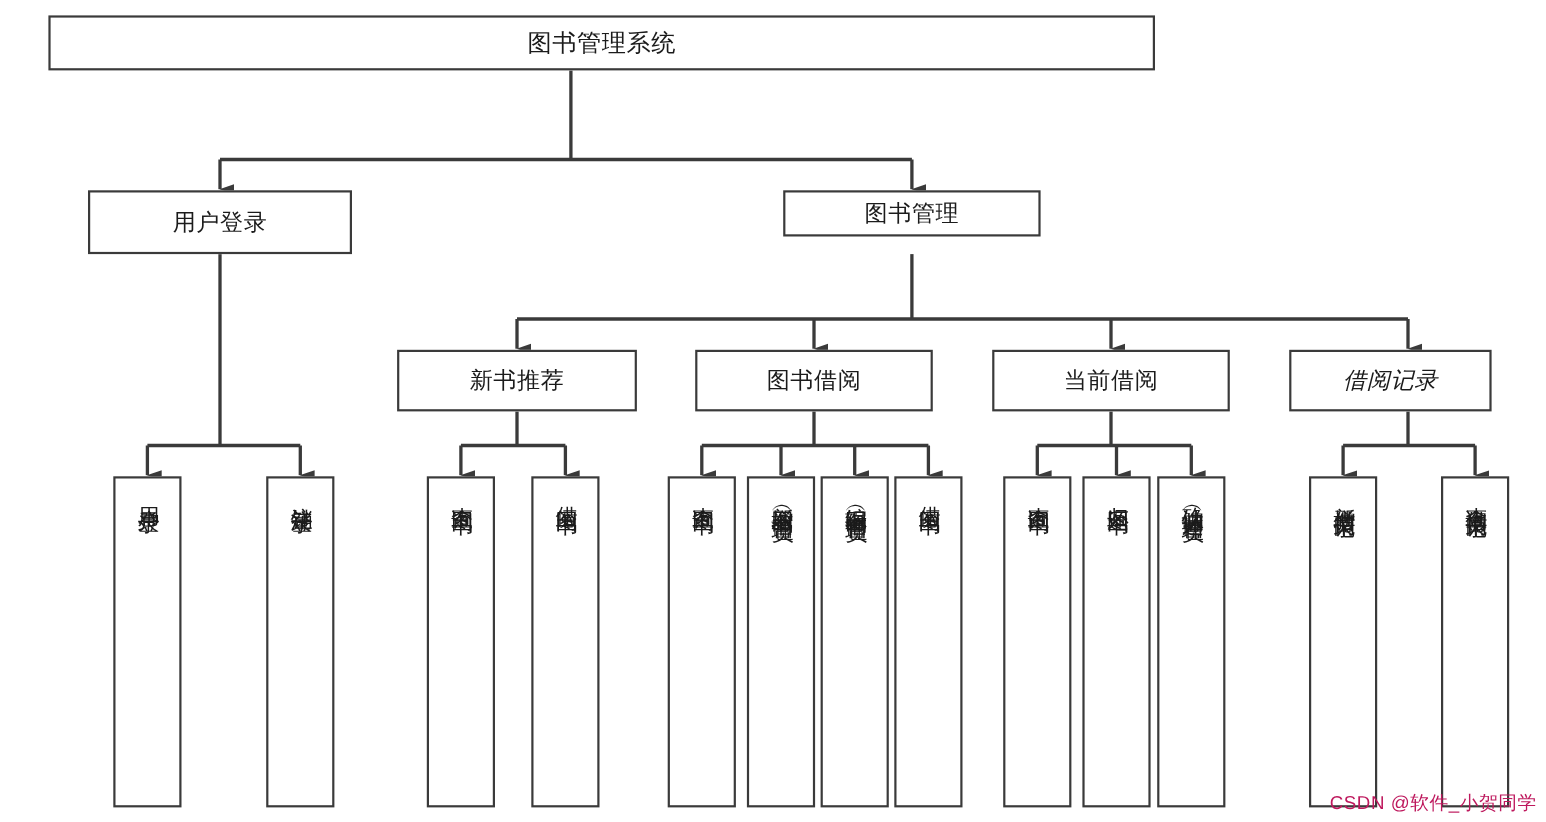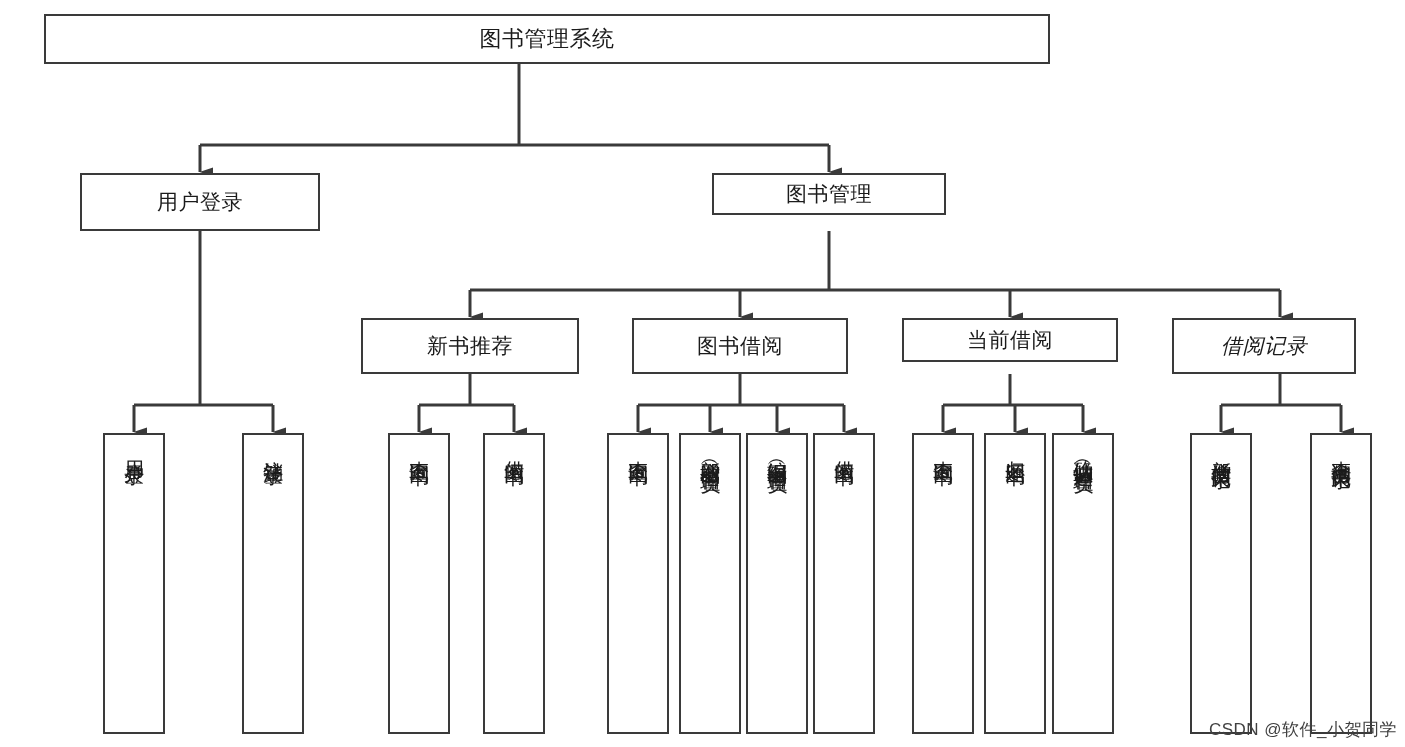--- a/index.html
+++ b/index.html
@@ -55,21 +55,21 @@
     line-height: 1.18;
     letter-spacing: 2px;
     white-space: nowrap;
     color: #1b1b1b;
   }
   .watermark {
     position: absolute;
     right: 8px;
     bottom: 6px;
     font-size: 17px;
-    color: #404040;
+    color: #be185d;
     letter-spacing: 0.5px;
     white-space: nowrap;
   }
 </style>
 </head>
 <body>
 
 <div id="canvas">
 
   <svg id="edges" viewBox="0 0 1405 747" xmlns="http://www.w3.org/2000/svg">
@@ -149,21 +149,21 @@
     </div>
     <div class="node v" style="left: 242px; top: 433px; width: 62px; height: 301px;">
       <span class="vtext">注销登录</span>
     </div>
     <div class="node v" style="left: 103px; top: 433px; width: 62px; height: 301px;">
       <span class="vtext">用户登录</span>
     </div>
     <div class="node h" style="left: 1172px; top: 318px; width: 184px; height: 56px; font-style: italic;">
       <span>借阅记录</span>
     </div>
-    <div class="node h" style="left: 902px; top: 318px; width: 216px; height: 44px; justify-content: center;">
+    <div class="node h" style="left: 902px; top: 318px; width: 216px; height: 56px; justify-content: center;">
       <span>当前借阅</span>
     </div>
     <div class="node h" style="left: 361px; top: 318px; width: 218px; height: 56px;">
       <span>新书推荐</span>
     </div>
     <div class="node h" style="left: 632px; top: 318px; width: 216px; height: 56px;">
       <span>图书借阅</span>
     </div>
     <div class="node h" style="left: 712px; top: 173px; width: 234px; height: 42px;">
       <span>图书管理</span>

